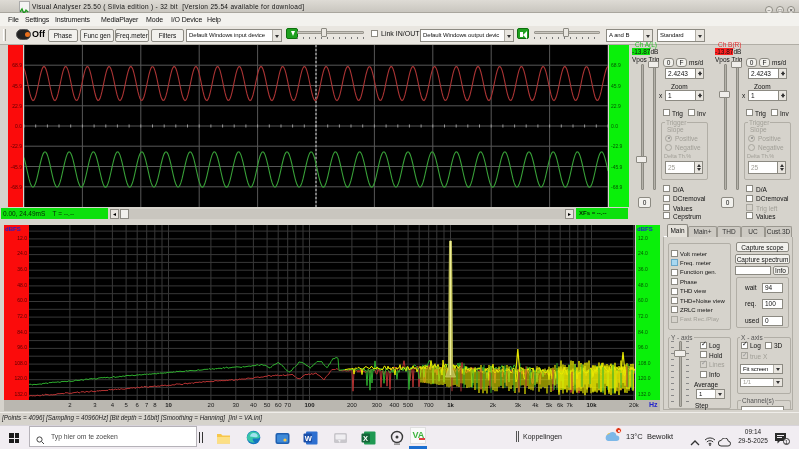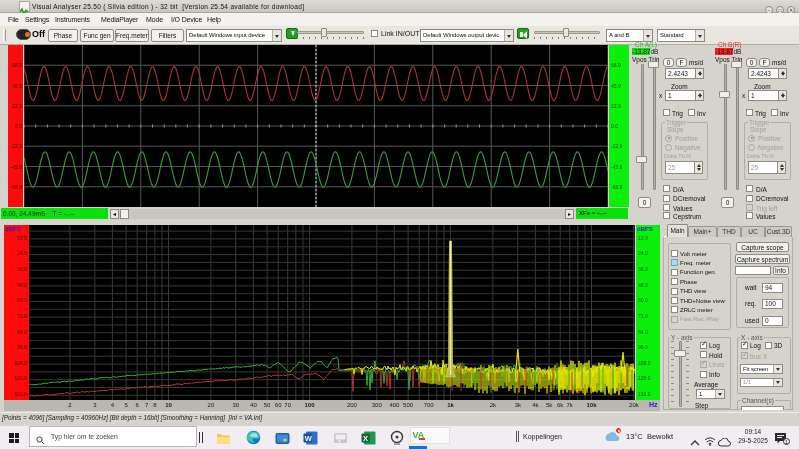--- a/index.html
+++ b/index.html
@@ -365,21 +365,21 @@
 <div class="abs" style="left:361px;top:431px;width:15px;height:14px;"><svg width="15" height="14" viewBox="0 0 15 14">
       <rect x="3" y="0.5" width="11.5" height="13" rx="1" fill="#1f9952"></rect>
       <rect x="0.5" y="2.5" width="8.5" height="9" rx="1" fill="#156639"></rect>
       <text x="2" y="9.8" font-size="7.5" fill="#fff" font-family="Liberation Sans" font-weight="bold">X</text>
     </svg></div>
 <div class="abs" style="left:390px;top:430px;width:14px;height:15px;"><svg width="14" height="15" viewBox="0 0 14 15">
       <circle cx="7" cy="7" r="5.5" fill="none" stroke="#3a3a3a" stroke-width="1.4"></circle>
       <circle cx="7" cy="7" r="1.5" fill="#3a3a3a"></circle>
       <rect x="4" y="13.5" width="6" height="1.2" fill="#777"></rect>
     </svg></div>
-<div class="abs" style="left:410px;top:427px;width:40px;height:17px;background:#fafafa;border:1px solid #e0e0e0;">
+<div class="abs" style="left:410px;top:427px;width:16px;height:17px;background:#fafafa;border:1px solid #e0e0e0;">
     <span style="position:absolute;left:1.5px;top:2px;font-size:9px;font-weight:bold;color:#3db43d;">VA</span>
     <span style="position:absolute;left:8px;top:10px;width:6px;height:2px;background:#e04040;"></span>
   </div>
 <div class="abs" style="left:409px;top:446px;width:18px;height:3px;background:#1b6fd0;"></div>
 <div class="abs" style="left:516px;top:431px;width:3px;height:11px;border-left:1px solid #555;border-right:1px solid #555;"></div>
 <div class="abs" style="left:523px;top:433px;font-size:7px;color:#222;">Koppelingen</div>
 <div class="abs" style="left:605px;top:429px;width:16px;height:13px;"><svg width="16" height="13" viewBox="0 0 16 13">
       <circle cx="5" cy="6" r="3" fill="#f0c030"></circle>
       <path d="M3 11 a3.5 3.5 0 0 1 1 -6.8 a4 4 0 0 1 7.5 1.2 a2.6 2.6 0 0 1 0 5.6z" fill="#7db8e8"></path>
     </svg><div style="position:absolute;right:-1px;top:-2px;width:7px;height:7px;border-radius:50%;background:#e03414;border:1px solid #fff;">

